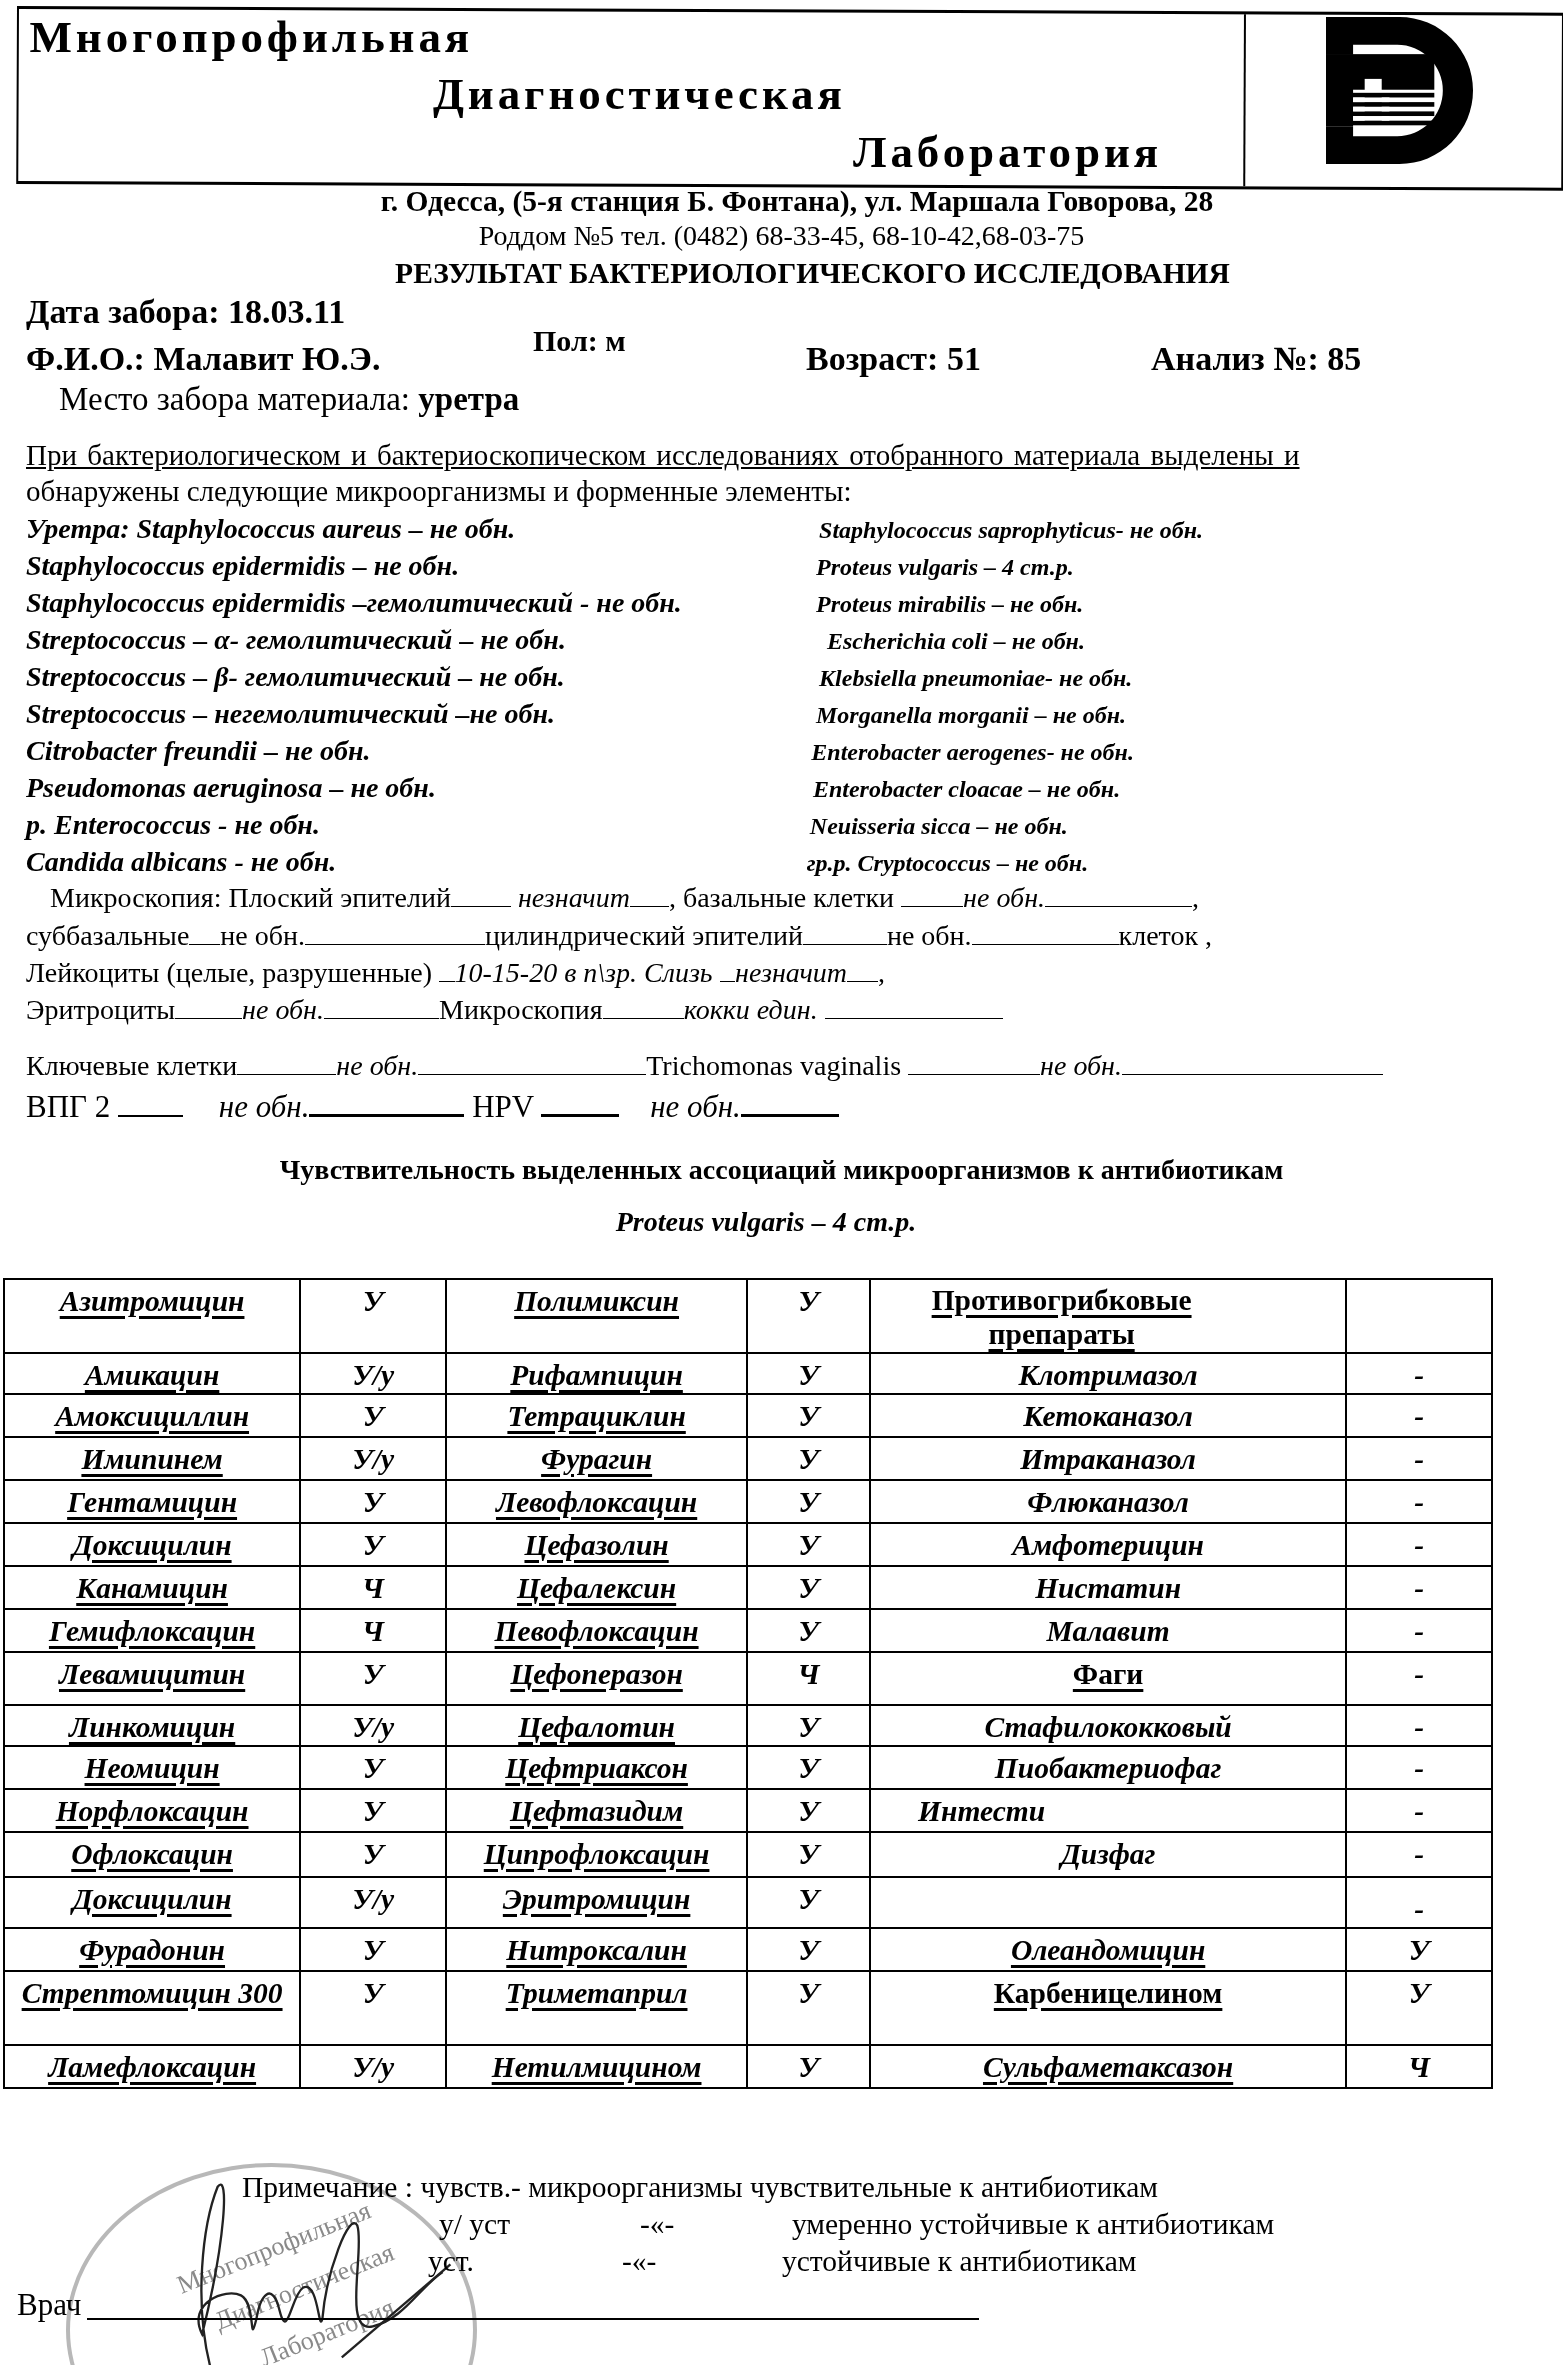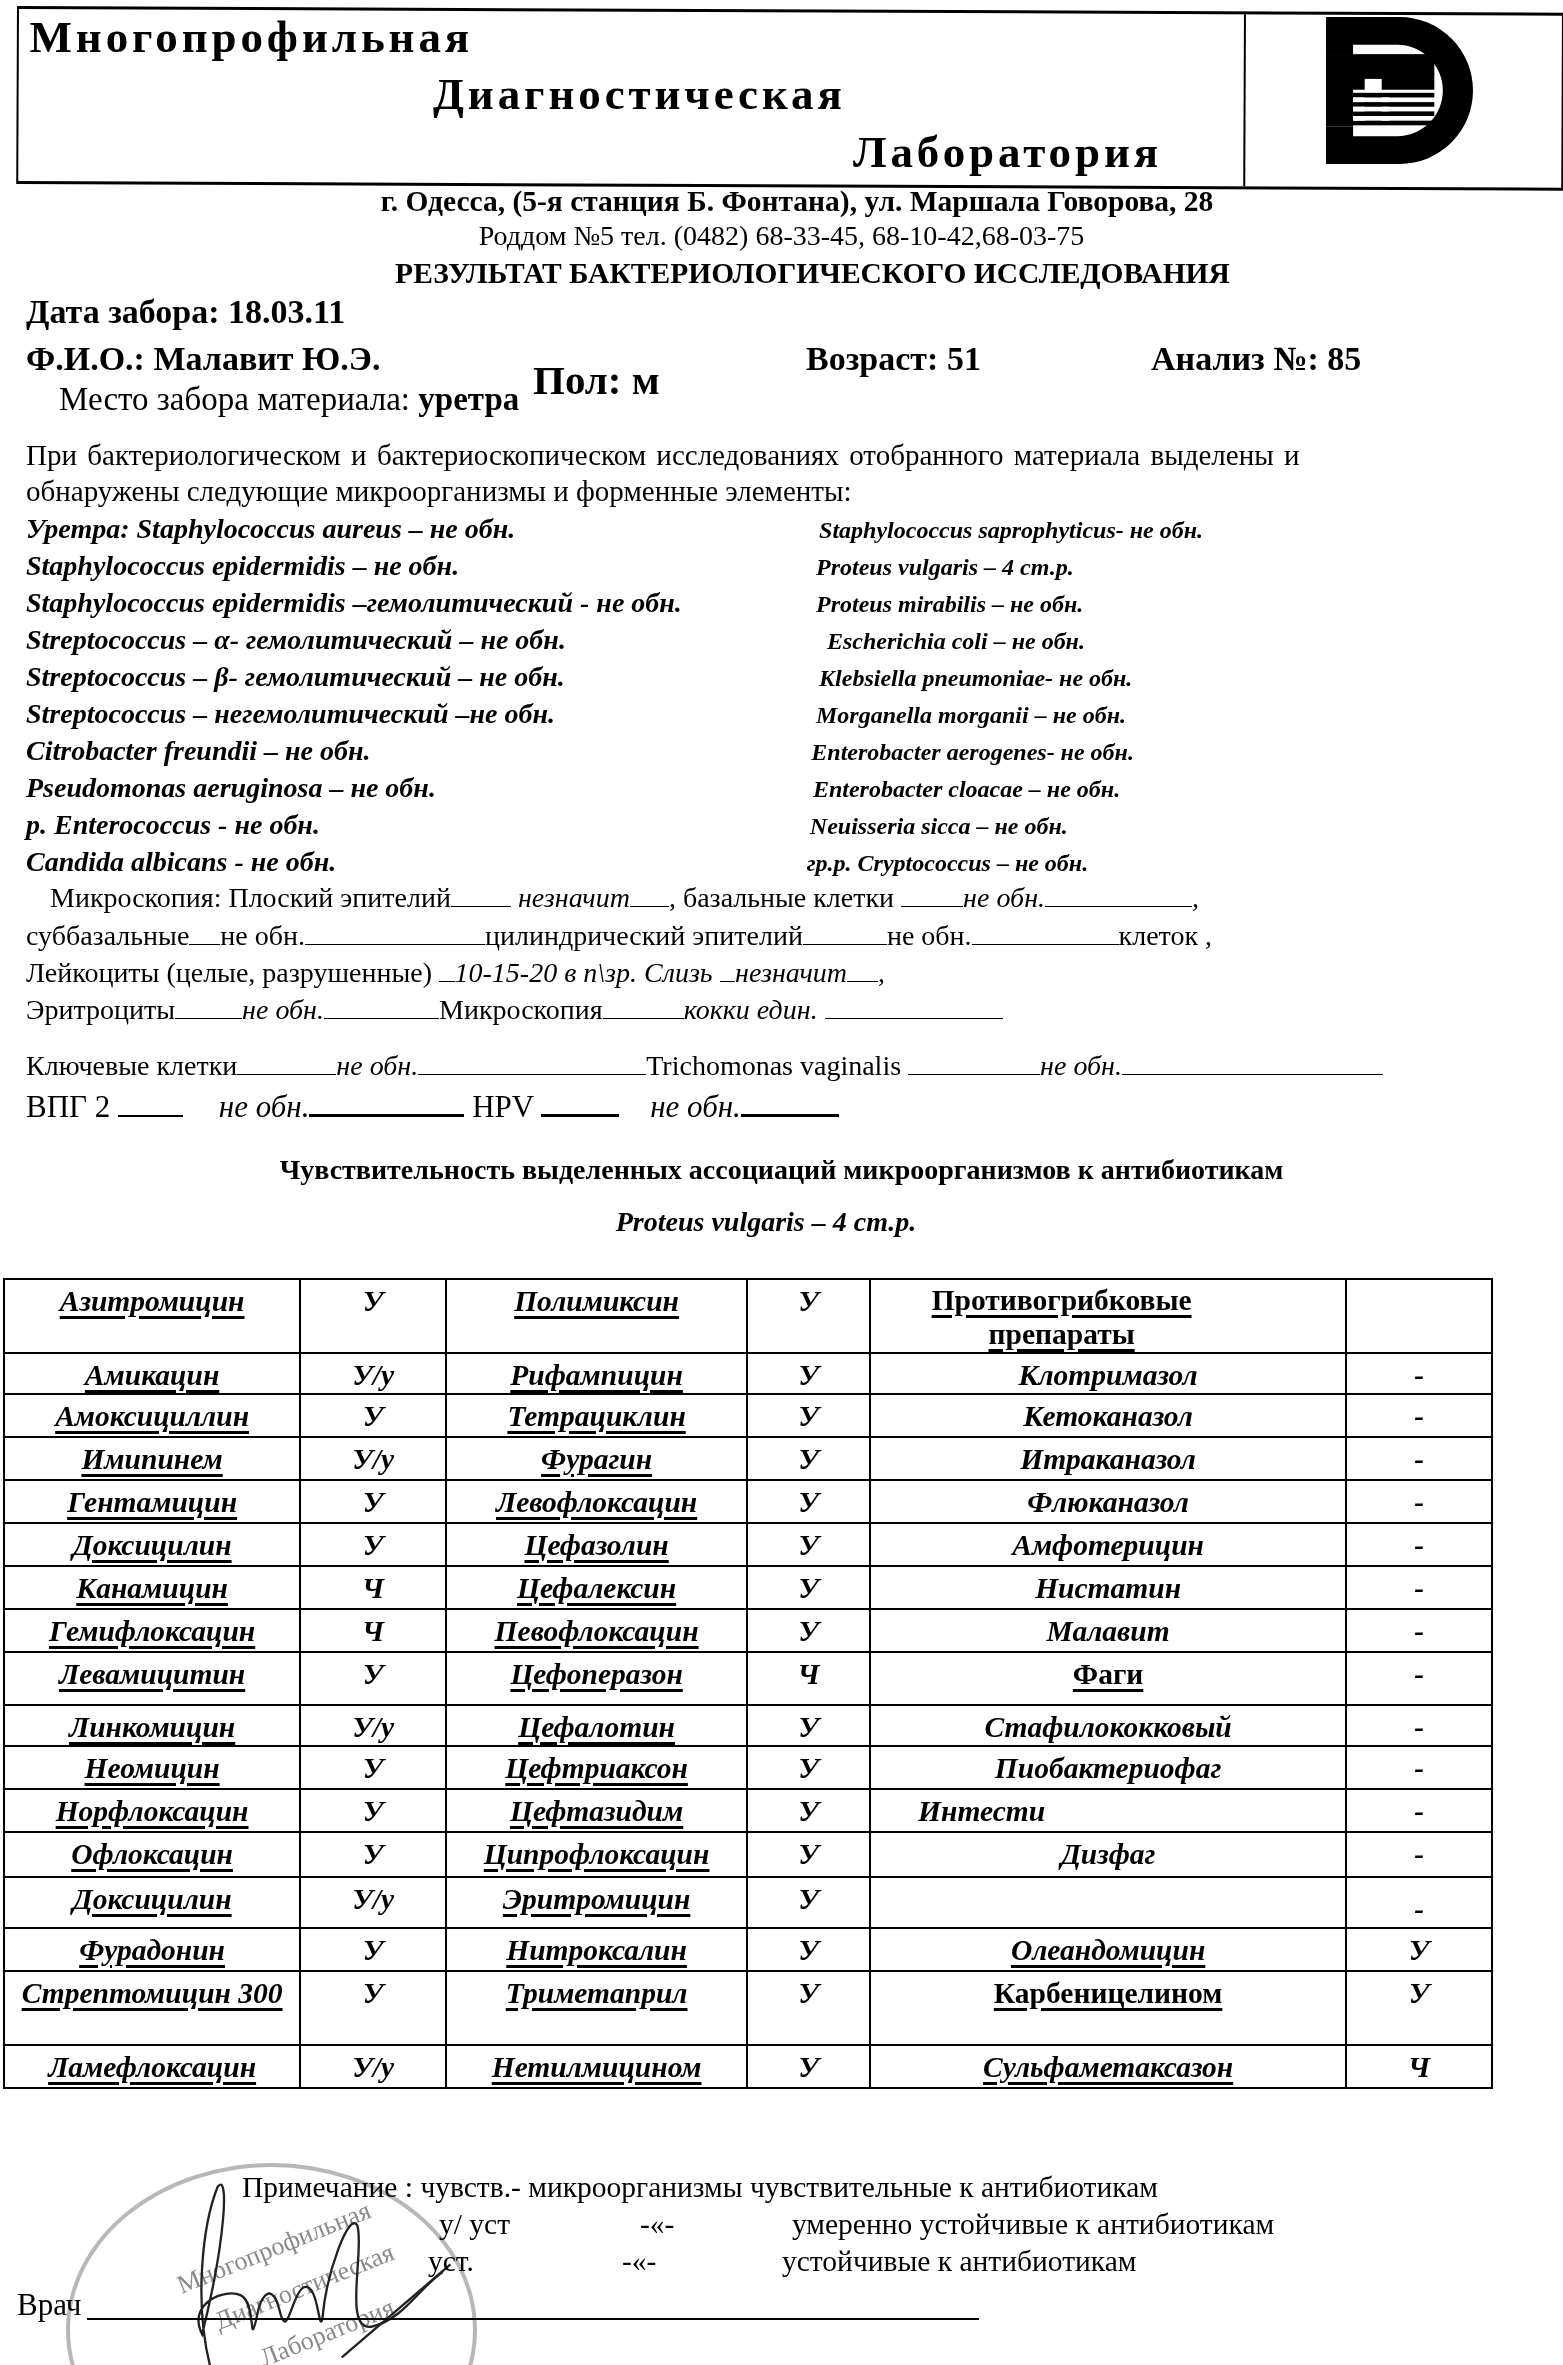--- a/index.html
+++ b/index.html
@@ -60,38 +60,38 @@
 <div class="abs center-line b" style="top:257px; font-size:29.5px; padding-left:31px;">РЕЗУЛЬТАТ БАКТЕРИОЛОГИЧЕСКОГО ИССЛЕДОВАНИЯ</div>
 
 <div class="abs txt b" style="left:26px; top:293px; font-size:34px;">
   <span>Дата забора:</span>
   <span>18.03.11</span>
 </div>
 <div class="abs txt b" style="left:26px; top:340px; font-size:34px;">
   <span>Ф.И.О.:</span>
   <span>Малавит Ю.Э.</span>
 </div>
-<div class="abs txt b" style="left:533px; top:356px; font-size:41px;text-align:center;">
+<div class="abs txt b" style="left:533px; top:324px; font-size:30px;text-align:center;">
   <span>Пол:</span>
   <span>м</span>
 </div>
 <div class="abs txt b" style="left:806px; top:340px; font-size:34px;">
   <span>Возраст:</span>
   <span>51</span>
 </div>
 <div class="abs txt b" style="left:1151px; top:340px; font-size:34px;">
   <span>Анализ №:</span>
   <span>85</span>
 </div>
 <div class="abs txt" style="left:59px; top:381px; font-size:33px;">
   <span>Место забора материала:</span>
   <span class="b">уретра</span>
 </div>
 
-<div class="abs txt" style="left:26px; top:439px; font-size:29px; word-spacing:3.1px;">При бактериологическом  и бактериоскопическом исследованиях  отобранного  материала  выделены и</div>
+<div class="abs txt" style="left:26px; top:439px; font-size:29px; word-spacing:3.1px;text-decoration:underline;">При бактериологическом  и бактериоскопическом исследованиях  отобранного  материала  выделены и</div>
 <div class="abs txt" style="left:26px; top:475px; font-size:29px;">обнаружены следующие  микроорганизмы и форменные элементы:</div>
 
 <div class="abs bi txt" style="left:26px; top:510px; font-size:28px; line-height:37px;">
   <div>Уретра:  Staphylococcus aureus – не обн.</div>
   <div>Staphylococcus epidermidis – не обн.</div>
   <div>Staphylococcus epidermidis –гемолитический -  не обн.</div>
   <div>Streptococcus – α- гемолитический – не обн.</div>
   <div>Streptococcus – β- гемолитический – не обн.</div>
   <div>Streptococcus – негемолитический –не обн.</div>
   <div>Citrobacter freundii – не обн.</div>

